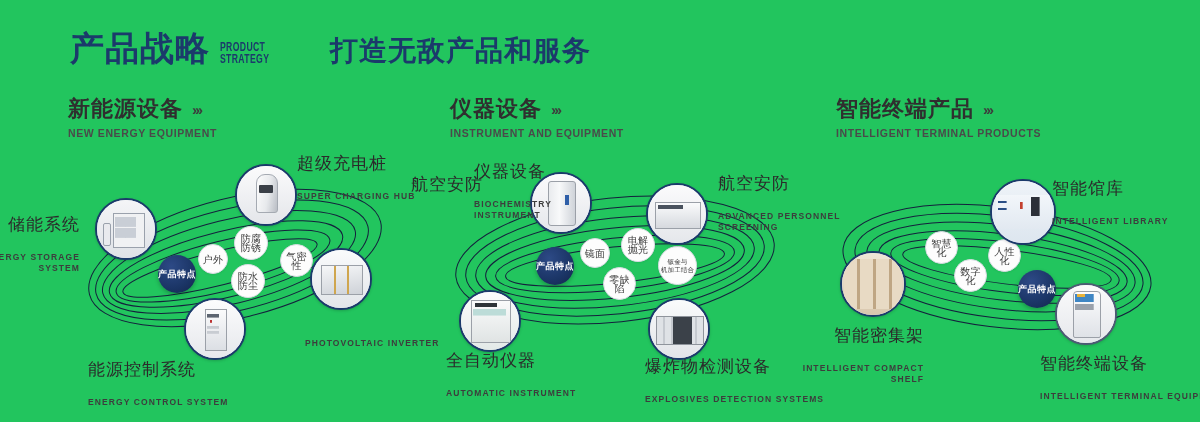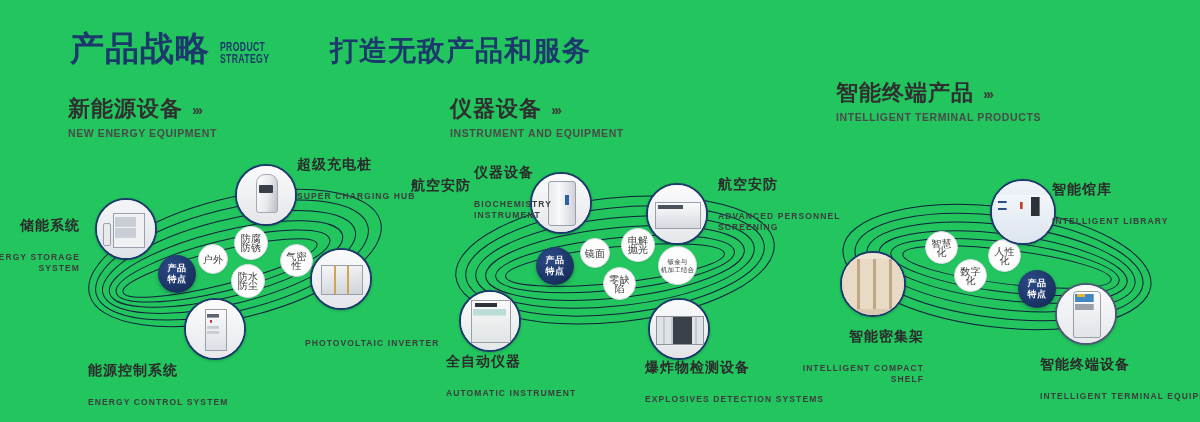--- a/index.html
+++ b/index.html
@@ -57,38 +57,38 @@
     background:#eef1f5;
     box-shadow:0 1px 3px rgba(0,0,0,.18);
   }
   .node.grey{border-color:#4c5a74;}
   .node .ph{position:absolute;left:0;top:0;right:0;bottom:0;}
 
   
   .core{
     position:absolute;border-radius:50%;
     background:radial-gradient(circle at 35% 30%,#2d4a86 0%,#1b3566 60%,#12254a 100%);
-    color:#fff;display:flex;flex-direction:column;align-items:center;justify-content:center;
+    color:#fff;display:flex;flex-direction:row;align-items:center;justify-content:center;
     font-size:9px;font-weight:bold;line-height:11px;letter-spacing:.5px;
     box-shadow:0 2px 4px rgba(0,0,0,.25);
   }
 
   
   .feat{
     position:absolute;border-radius:50%;
     background:#fdfdfd;border:1px solid #d8dce3;
     color:#3a3a3a;display:flex;align-items:center;justify-content:center;
     text-align:center;font-size:10px;line-height:9px;letter-spacing:.2px;
     box-shadow:0 1px 2px rgba(0,0,0,.06);
     padding:1px;box-sizing:border-box;
   }
 
   
   .cap{position:absolute;white-space:nowrap;}
-  .cap .cn{font-size:14px;font-weight:bold;color:#2b2b2b;letter-spacing:1px;line-height:18px;}
+  .cap .cn{font-size:17px;font-weight:normal;color:#2b2b2b;letter-spacing:1px;line-height:18px;}
   .cap .en{font-size:8.5px;color:#3d3d3d;letter-spacing:1.1px;line-height:11px;margin-top:18px;font-weight:600;}
   .cap.ta-r{text-align:right;}
   .cap.ta-l{text-align:left;}
 
   
   .ph-cabinet{background:linear-gradient(#f4f5f7,#dfe2e7);}
   .ph-cabinet:after{
     content:"";position:absolute;left:28%;top:22%;width:52%;height:58%;
     background:
       linear-gradient(#c9ced6,#c9ced6) 6% 12%/38% 30% no-repeat,
@@ -220,21 +220,21 @@
   </div>
 
   <div class="sect" style="left:450px;top:96px;">
     <div class="cn">
       <span>仪器设备</span>
       <span class="arrows">›››</span>
     </div>
     <div class="en">INSTRUMENT AND EQUIPMENT</div>
   </div>
 
-  <div class="sect" style="left:836px;top:80px;">
+  <div class="sect" style="left:836px;top:96px;">
     <div class="cn">
       <span>智能终端产品</span>
       <span class="arrows">›››</span>
     </div>
     <div class="en">INTELLIGENT TERMINAL PRODUCTS</div>
   </div>
 
   <div class="cluster" style="left:40px;top:150px;width:380px;height:240px;">
     <svg width="380" height="240" viewBox="0 0 380 240">
       <g fill="none" stroke="#14213d" stroke-width="1">

